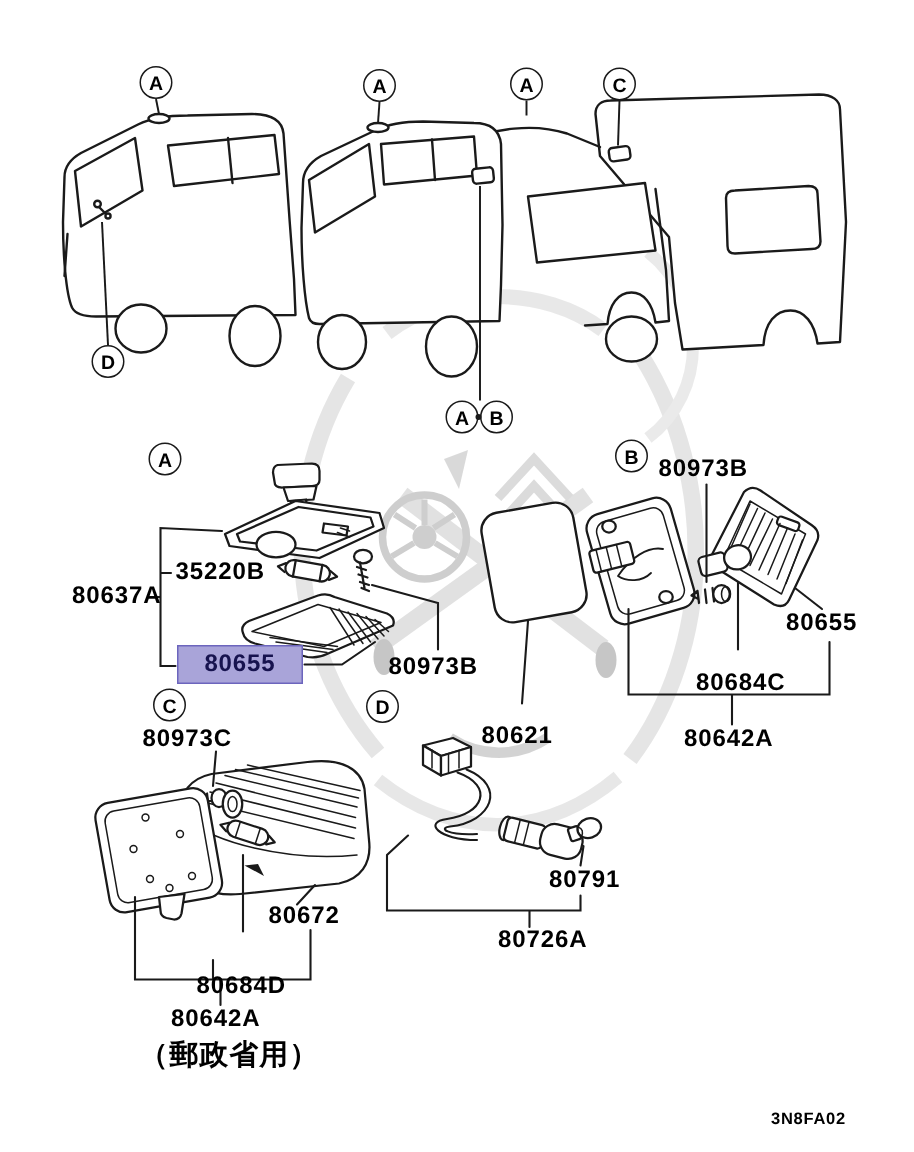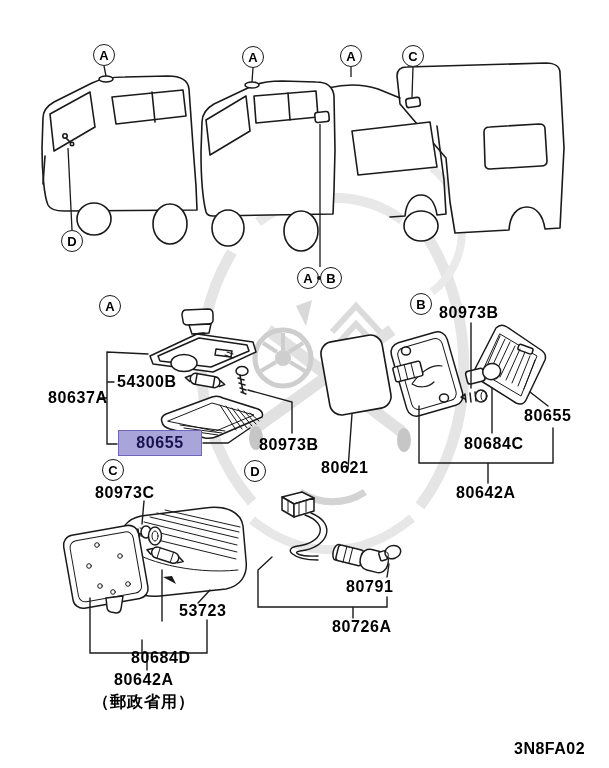--- a/index.html
+++ b/index.html
@@ -1,30 +1,30 @@
 <!DOCTYPE html>
 <html><head>
 <meta charset="utf-8">
 <style>
   html,body{margin:0;padding:0;background:#fff;}
   #stage{position:relative;width:609px;height:768px;background:#ffffff;overflow:hidden;
          font-family:"Liberation Sans",sans-serif;}
   #art{position:absolute;left:0;top:0;}
   .lbl{position:absolute;font-weight:bold;font-size:16px;letter-spacing:.6px;color:#000;
        white-space:nowrap;line-height:1;text-align:right;}
-  .lbl.small{font-size:16px;letter-spacing:.5px;}
+  .lbl.small{font-size:11px;letter-spacing:.5px;}
   .callout{position:absolute;width:22px;height:22px;border:1.7px solid #1a1a1a;border-radius:50%;
            background:#fff;display:flex;align-items:center;justify-content:center;
            font-weight:bold;font-size:13px;color:#000;box-sizing:border-box;line-height:1;}
   .dot{position:absolute;width:4px;height:4px;border-radius:50%;background:#1a1a1a;}
   .hl{position:absolute;left:118px;top:430px;width:84px;height:26px;box-sizing:border-box;
       background:#a9a4d9;border:1.6px solid #6c65bd;display:flex;align-items:center;
       justify-content:center;font-weight:bold;font-size:16px;letter-spacing:.6px;color:#17134f;
       cursor:pointer;}
-  .cjk{font-size:16px;letter-spacing:1px;}
+  .cjk{font-size:19px;letter-spacing:1px;}
 </style>
 </head>
 <body>
 
 <div id="stage">
 
 <svg id="art" width="609" height="768" viewBox="0 0 609 768">
 
   <g opacity="0.5">
     <path d="M232,252 C185,330 192,432 252,502" fill="none" stroke="#cccccc" stroke-width="11"></path>
@@ -237,35 +237,35 @@
 <div class="callout" style="left:297px;top:267px">A</div>
 <div class="callout" style="left:320px;top:267px">B</div>
 <div class="dot" style="left:317px;top:276px"></div>
 
 <div class="callout" style="left:99px;top:295px">A</div>
 <div class="callout" style="left:410px;top:293px">B</div>
 <div class="callout" style="left:102px;top:459px">C</div>
 <div class="callout" style="left:244px;top:460px">D</div>
 
 <div class="lbl" style="left:48px;top:390px">80637A</div>
-<div class="lbl" style="left:117px;top:374px">54300B</div>
+<div class="lbl" style="left:117px;top:374px">35220B</div>
 <div class="hl">80655</div>
 <div class="lbl" style="left:259px;top:437px">80973B</div>
 
 <div class="lbl" style="left:439px;top:305px">80973B</div>
 <div class="lbl" style="left:524px;top:408px">80655</div>
-<div class="lbl" style="left:464px;top:436px">80684C</div>
+<div class="lbl" style="left:464px;top:448px">80684C</div>
 <div class="lbl" style="left:456px;top:485px">80642A</div>
 
-<div class="lbl" style="left:321px;top:460px">80621</div>
+<div class="lbl" style="left:321px;top:483px">80621</div>
 
 <div class="lbl" style="left:95px;top:485px">80973C</div>
-<div class="lbl" style="left:179px;top:603px">53723</div>
+<div class="lbl" style="left:179px;top:603px">80672</div>
 <div class="lbl" style="left:131px;top:650px">80684D</div>
 <div class="lbl" style="left:114px;top:672px">80642A</div>
 <div class="lbl cjk" style="left:93px;top:694px">（郵政省用）</div>
 
-<div class="lbl" style="left:346px;top:579px">80791</div>
+<div class="lbl" style="left:366px;top:579px">80791</div>
 <div class="lbl" style="left:332px;top:619px">80726A</div>
 
 <div class="lbl small" style="left:514px;top:741px">3N8FA02</div>
 
 </div>
 
 </body></html>

